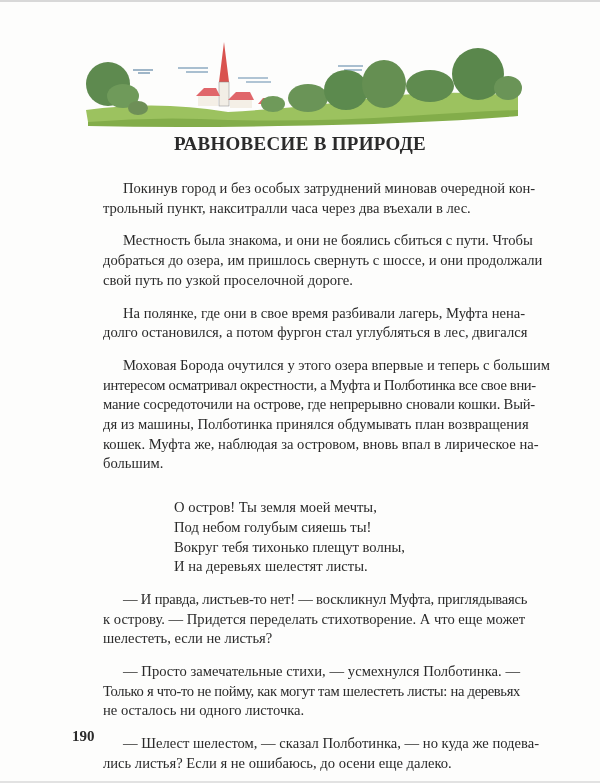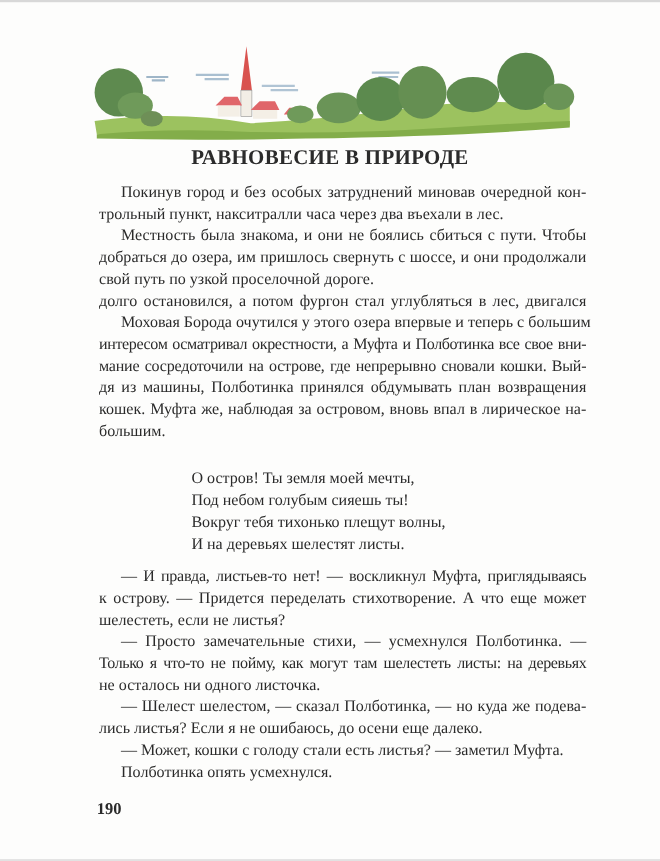--- a/index.html
+++ b/index.html
@@ -20,27 +20,27 @@
     font-family: "Liberation Serif", serif;
     font-weight: bold; font-size: 19px; letter-spacing: 0.3px;
     color: #2b2b2b;
   }
   .body {
     position: absolute; left: 90px; top: 166px; width: 443px;
     font-family: "Liberation Serif", serif;
     font-size: 14.6px; line-height: 19.7px;
     text-align: justify;
   }
-  .body p { margin: 0; text-indent: 20px; }
+  .body p { margin: 13px; text-indent: 20px; }
   .line { display: block; white-space: nowrap; text-align-last: justify; text-align: justify; }
   .line.last { text-align-last: left; }
   .poem { margin: 24px 0 10px 84px; }
   .poem .pl { display: block; white-space: nowrap; }
   .pagenum {
-    position: absolute; left: 88px; top: 728px;
+    position: absolute; left: 72px; top: 728px;
     font-family: "Liberation Serif", serif; font-size: 15px; font-weight: bold;
     color: #2b2b2b;
   }
 </style>
 </head>
 <body>
 
 <div class="topline"></div>
 
 <svg class="illustration" viewBox="0 0 446 88" xmlns="http://www.w3.org/2000/svg">
@@ -79,20 +79,21 @@
   <p>
     <span class="line">Покинув город и без особых затруднений миновав очередной кон-</span>
     <span class="line last" style="text-indent:0">трольный пункт, накситралли часа через два въехали в лес.</span>
   </p>
   <p>
     <span class="line">Местность была знакома, и они не боялись сбиться с пути. Чтобы</span>
     <span class="line" style="text-indent:0">добраться до озера, им пришлось свернуть с шоссе, и они продолжали</span>
     <span class="line last" style="text-indent:0">свой путь по узкой проселочной дороге.</span>
   </p>
   <p>
+    <span class="line">На полянке, где они в свое время разбивали лагерь, Муфта нена-</span>
     <span class="line" style="text-indent:0">долго остановился, а потом фургон стал углубляться в лес, двигался</span>
   </p>
   <p>
     <span class="line">Моховая Борода очутился у этого озера впервые и теперь с большим</span>
     <span class="line" style="text-indent:0;letter-spacing:-0.35px">интересом осматривал окрестности, а Муфта и Полботинка все свое вни-</span>
     <span class="line" style="text-indent:0;letter-spacing:-0.2px">мание сосредоточили на острове, где непрерывно сновали кошки. Вый-</span>
     <span class="line" style="text-indent:0">дя из машины, Полботинка принялся обдумывать план возвращения</span>
     <span class="line" style="text-indent:0">кошек. Муфта же, наблюдая за островом, вновь впал в лирическое на-</span>
     <span class="line last" style="text-indent:0">большим.</span>
   </p>

